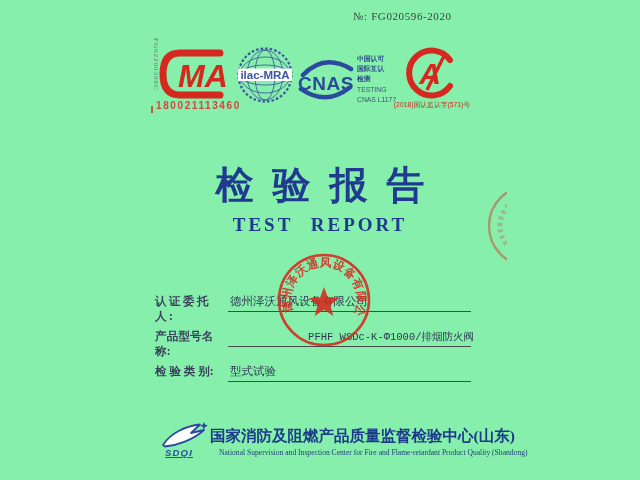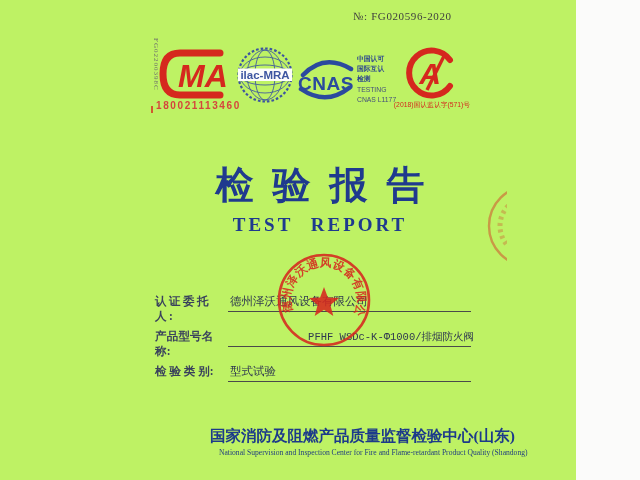--- a/index.html
+++ b/index.html
@@ -1,19 +1,19 @@
 <!DOCTYPE html>
 <html><head>
 <meta charset="utf-8">
 <style>
   * { margin:0; padding:0; box-sizing:border-box; }
   html,body { width:640px; height:480px; overflow:hidden; background:#fbfbfa; }
   .page {
-    position:relative; width:576px; height:480px;
-    background:#bef264;
+    position:relative; width:640px; height:480px;
+    background:#86efac;
     font-family:"Liberation Serif","DejaVu Serif",serif;
     color:#333;
   }
   
   .report-no {
     position:absolute; left:353px; top:10px;
     font-size:11px; color:#3f3f3f; letter-spacing:0.6px;
   }
   .side-code {
     position:absolute; left:160px; top:38px;
@@ -175,16 +175,23 @@
     <svg width="96" height="96" viewBox="0 0 96 96">
       <circle cx="48" cy="48" r="45" fill="none" stroke="#d6281f" stroke-width="2.6"></circle>
       <path id="stampArc" d="M 16.5 59.5 A 33.5 33.5 0 1 1 79.5 59.5" fill="none"></path>
       <text font-family="Liberation Sans, sans-serif" font-size="11.5" fill="#d6281f" font-weight="bold" letter-spacing="0.5">
         <textPath href="#stampArc">德州泽沃通风设备有限公司</textPath>
       </text>
       <polygon points="48,35 51.9,45.5 63.1,46.1 54.4,53.1 57.3,63.9 48,57.8 38.7,63.9 41.6,53.1 32.9,46.1 44.1,45.5" fill="#d6281f"></polygon>
     </svg>
   </div>
 
+  <div class="sdqi-logo">
+    <svg width="52" height="38" viewBox="0 0 52 38">
+      <path d="M 4,25 C 12,12 28,6 41,4.5 L 32,13 L 45,10 C 34,20 18,25.5 6,26.5 Z" fill="#fcfcfb" stroke="#2b4a9e" stroke-width="1.8" stroke-linejoin="round"></path>
+      <path d="M 45,2 l 1.2,2.6 2.6,1.2 -2.6,1.2 -1.2,2.6 -1.2,-2.6 -2.6,-1.2 2.6,-1.2 Z" fill="#2b4a9e"></path>
+      <text x="6" y="36" font-family="Liberation Sans, sans-serif" font-size="9.5" font-weight="bold" font-style="italic" fill="#2b4a9e" letter-spacing="1.2" text-decoration="underline">SDQI</text>
+    </svg>
+  </div>
   <div class="org-zh">国家消防及阻燃产品质量监督检验中心(山东)</div>
   <div class="org-en">National Supervision and Inspection Center for Fire and Flame-retardant Product Quality (Shandong)</div>
 
 </div>
 
 </body></html>

